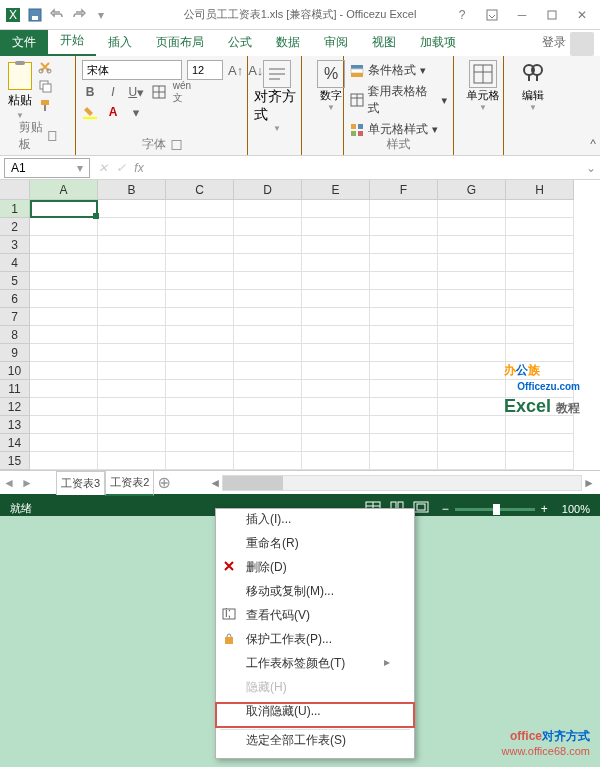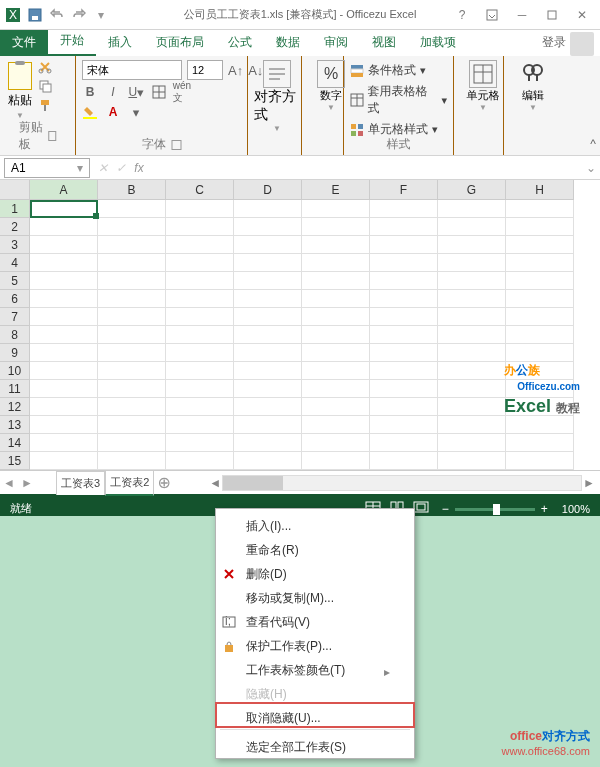--- a/index.html
+++ b/index.html
@@ -70,21 +70,21 @@
 .hscroll-thumb{position:absolute;left:0;width:60px;height:14px;background:#cdcdcd}
 .statusbar{height:22px;background:#14532d;display:flex;align-items:flex-end;padding:0 10px;color:#fff}
 .status-text{font-size:11px}
 .view-btns{margin-left:auto;display:flex;gap:2px}
 .view-btn{width:22px;height:18px;display:flex;align-items:center;justify-content:center;cursor:pointer}
 .zoom{display:flex;align-items:center;gap:6px;margin-left:10px}
 .zoom-slider{width:80px;height:3px;background:#4a9268;position:relative}
 .zoom-thumb{position:absolute;left:38px;top:-4px;width:7px;height:11px;background:#fff}
 .zoom-pct{font-size:11px;margin-left:8px}
 .context-menu{position:absolute;left:215px;top:508px;width:200px;background:#fff;border:1px solid #b4b4b4;box-shadow:2px 2px 6px rgba(0,0,0,0.3);padding:2px 0;z-index:100}
-.menu-item{height:24px;display:flex;align-items:flex-end;padding:0 24px 0 30px;color:#333;cursor:pointer;font-size:12px;position:relative}
+.menu-item{height:24px;display:flex;align-items:flex-start;padding:0 24px 0 30px;color:#333;cursor:pointer;font-size:12px;position:relative}
 .menu-item.disabled{color:#bbb}
 .menu-item.highlight{outline:2px solid #d9534f;outline-offset:-1px}
 .menu-icon{position:absolute;left:6px;width:16px;height:16px}
 .menu-sep{height:1px;background:#e0e0e0;margin:2px 4px}
 u{text-decoration:underline}
 .watermark-bottom{position:absolute;right:10px;bottom:10px;text-align:right}
 .wm-office{color:#d9534f;font-size:18px;font-weight:bold}
 .wm-office span{color:#0066cc}
 .wm-url{color:#d9534f;font-size:11px}
 </style>

